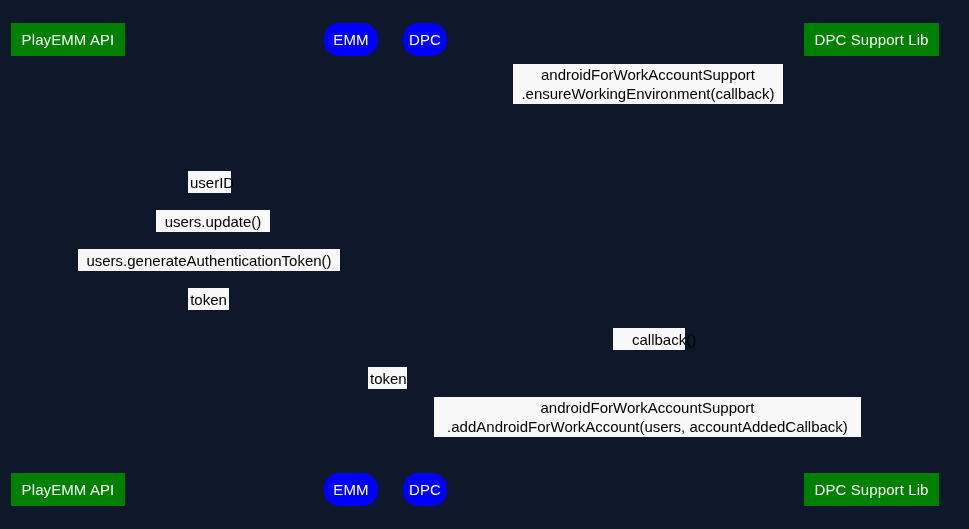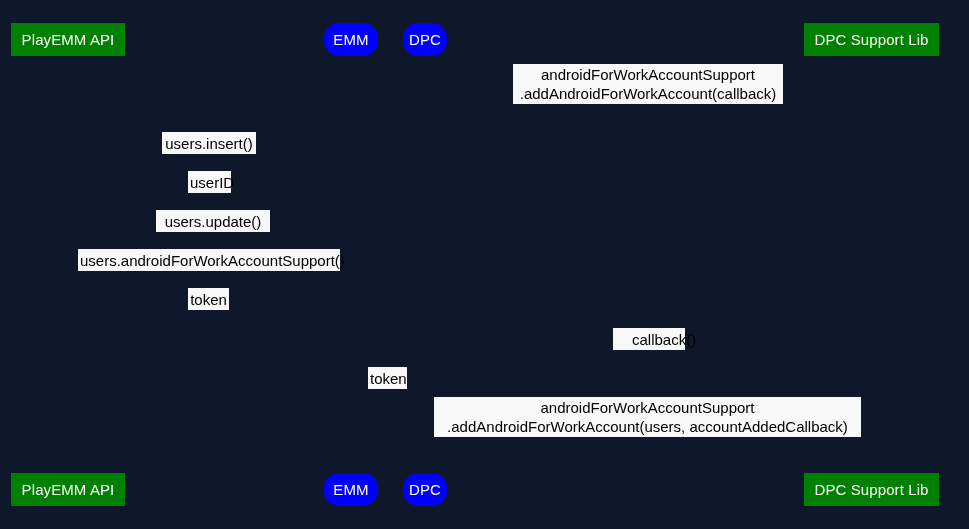--- a/index.html
+++ b/index.html
@@ -65,22 +65,21 @@
     <div class="lifeline-box blue" style="left: 403px; top: 23px; width: 44px; height: 33px;">DPC</div>
     <div class="lifeline-box green" style="left: 804px; top: 23px; width: 135px; height: 33px;">DPC Support Lib</div>
     <div class="lifeline-stem" style="left: 68px; top: 56px; height: 417px;"></div>
     <div class="lifeline-stem" style="left: 351px; top: 56px; height: 417px;"></div>
     <div class="lifeline-stem" style="left: 425px; top: 56px; height: 417px;"></div>
     <div class="lifeline-stem" style="left: 871px; top: 56px; height: 417px;"></div>
     <div class="lifeline-box green" style="left: 11px; top: 473px; width: 114px; height: 33px;">PlayEMM API</div>
     <div class="lifeline-box blue" style="left: 324px; top: 473px; width: 54px; height: 33px;">EMM</div>
     <div class="lifeline-box blue" style="left: 403px; top: 473px; width: 44px; height: 33px;">DPC</div>
     <div class="lifeline-box green" style="left: 804px; top: 473px; width: 135px; height: 33px;">DPC Support Lib</div>
-    <div class="msg-label two-line" style="left: 513px; top: 64px; width: 270px; height: 40px;"><span class="line">androidForWorkAccountSupport</span><span class="line">.addAndroidForWorkAccount(callback)</span></div>
-    <div class="msg-label" style="left: 162px; top: 132px; width: 94px; height: 22px;"><span class="line">users.insert()</span></div>
+    <div class="msg-label two-line" style="left: 513px; top: 64px; width: 270px; height: 40px;"><span class="line">androidForWorkAccountSupport</span><span class="line">.ensureWorkingEnvironment(callback)</span></div>
     <div class="msg-label" style="left: 188px; top: 171px; width: 43px; height: 22px;"><span class="line">userID</span></div>
     <div class="msg-label" style="left: 156px; top: 210px; width: 114px; height: 22px;"><span class="line">users.update()</span></div>
-    <div class="msg-label" style="left: 78px; top: 249px; width: 262px; height: 22px;"><span class="line">users.androidForWorkAccountSupport()</span></div>
+    <div class="msg-label" style="left: 78px; top: 249px; width: 262px; height: 22px;"><span class="line">users.generateAuthenticationToken()</span></div>
     <div class="msg-label" style="left: 188px; top: 288px; width: 41px; height: 22px;"><span class="line">token</span></div>
     <div class="msg-label" style="left: 613px; top: 328px; width: 72px; height: 22px; padding-left: 19px;"><span class="line">callback()</span></div>
     <div class="msg-label" style="left: 368px; top: 367px; width: 39px; height: 22px;"><span class="line">token</span></div>
     <div class="msg-label two-line" style="left: 434px; top: 397px; width: 427px; height: 40px;"><span class="line">androidForWorkAccountSupport</span><span class="line">.addAndroidForWorkAccount(users, accountAddedCallback)</span></div>
   </div>
 
 </body></html>

